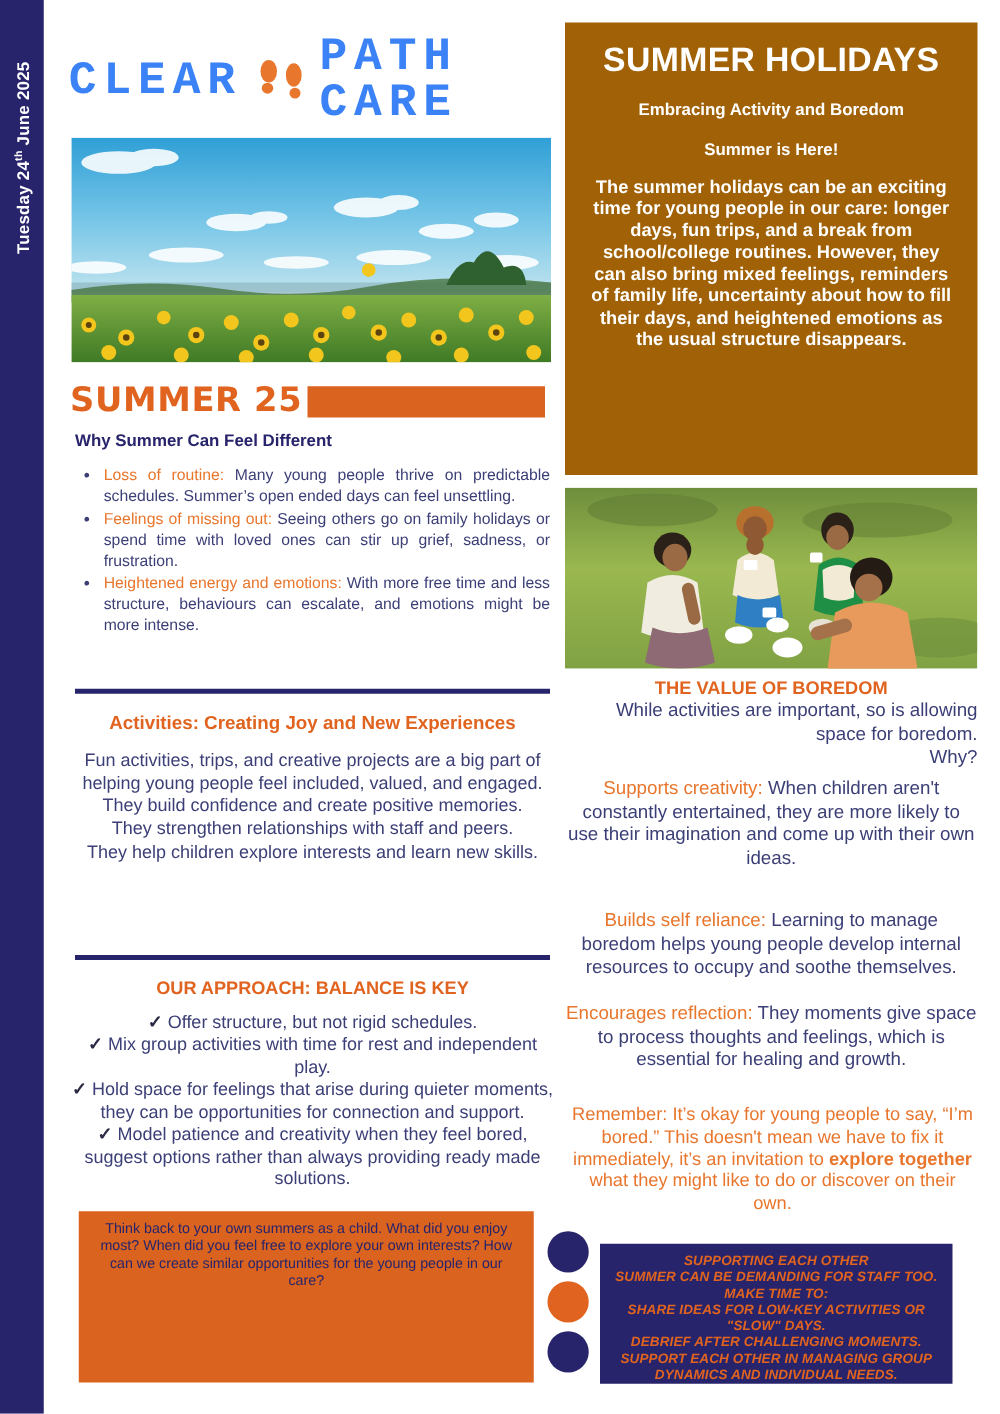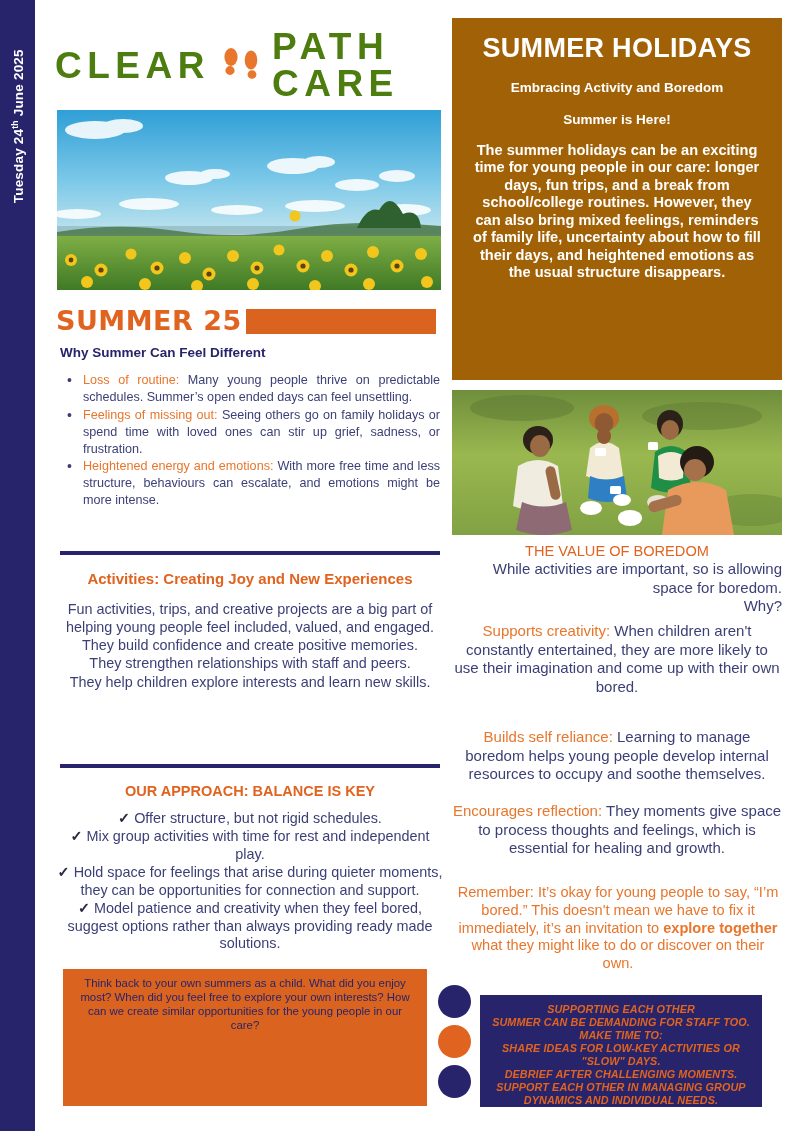--- a/index.html
+++ b/index.html
@@ -26,23 +26,23 @@
     color:#ffffff;
     font-size:13.5px;font-weight:bold;
     letter-spacing:.2px;
   }
   .date-text sup{font-size:8.5px;vertical-align:super;}
 
   
   .logo-wrap{position:absolute;left:55px;top:28px;width:390px;height:72px;}
   .logo-line{display:flex;align-items:center;justify-content:center;gap:9px;}
   .logo-word{
-    color:#4d7c0f;font-size:37px;font-weight:bold;
+    color:#3b82f6;font-size:37px;font-weight:bold;
     letter-spacing:5.5px;line-height:1;
-    font-family:Liberation Sans, sans-serif;
+    font-family:Liberation Mono, monospace;
   }
   .footprints{display:flex;align-items:center;gap:2px;margin:0 3px;}
   .tagline{
     text-align:center;margin-top:9px;
     font-size:10.5px;font-weight:bold;letter-spacing:3.2px;
     color:#E8762C;
     font-family:"DejaVu Sans", sans-serif;
   }
 
   
@@ -128,21 +128,21 @@
     padding:16px 18px 0 18px;text-align:center;
   }
   .oh-title{font-size:27px;font-weight:bold;line-height:1.07;letter-spacing:.3px;}
   .oh-sub1{font-size:13.5px;font-weight:bold;margin-top:17px;}
   .oh-sub2{font-size:13.5px;font-weight:bold;margin-top:17px;}
   .oh-para{font-size:14.6px;font-weight:bold;line-height:1.2;margin-top:15px;}
 
   
   .bored-head{
     position:absolute;left:452px;top:543px;width:330px;
-    text-align:center;color:#E0641F;font-size:14.6px;font-weight:normal;
+    text-align:center;color:#E0641F;font-size:14.6px;font-weight:bold;
   }
   .bored-intro{
     position:absolute;left:452px;top:560px;width:330px;
     text-align:right;color:#3B3F76;font-size:15px;line-height:1.24;
   }
   .bored-item{
     position:absolute;left:452px;width:330px;
     text-align:center;color:#3B3F76;font-size:15px;line-height:1.24;
   }
   .bored-item .lead{color:#E8762C;}
@@ -354,21 +354,21 @@
         <rect x="158" y="96" width="11" height="8" rx="1.5"></rect>
         <rect x="196" y="52" width="10" height="8" rx="1.5"></rect>
         <rect x="143" y="58" width="11" height="8" rx="1.5"></rect>
       </g>
     </svg>
   </div>
 
   <div class="bored-head">THE VALUE OF BOREDOM</div>
   <div class="bored-intro" id="bored-intro">While activities are important, so is allowing space for boredom.<br>Why?</div>
 
-  <div class="bored-item b-item-1" id="bored-1"><span class="lead">Supports creativity:</span><span> When children aren't constantly entertained, they are more likely to use their imagination and come up with their own bored.</span></div>
+  <div class="bored-item b-item-1" id="bored-1"><span class="lead">Supports creativity:</span><span> When children aren't constantly entertained, they are more likely to use their imagination and come up with their own ideas.</span></div>
   <div class="bored-item b-item-2" id="bored-2"><span class="lead">Builds self reliance:</span><span> Learning to manage boredom helps young people develop internal resources to occupy and soothe themselves.</span></div>
   <div class="bored-item b-item-3" id="bored-3"><span class="lead">Encourages reflection:</span><span> They moments give space to process thoughts and feelings, which is essential for healing and growth.</span></div>
 
   <div class="remember" id="remember">Remember: It’s okay for young people to say, “I’m bored.” This doesn't mean we have to fix it immediately, it’s an invitation to <b>explore together</b> what they might like to do or discover on their own.</div>
 
   <div class="navy-box" id="navy-box">SUPPORTING EACH OTHER<br>SUMMER CAN BE DEMANDING FOR STAFF TOO. MAKE TIME TO:<br>SHARE IDEAS FOR LOW-KEY ACTIVITIES OR "SLOW" DAYS.<br>DEBRIEF AFTER CHALLENGING MOMENTS.<br>SUPPORT EACH OTHER IN MANAGING GROUP DYNAMICS AND INDIVIDUAL NEEDS.</div>
 
 </div>
 
 </body></html>

